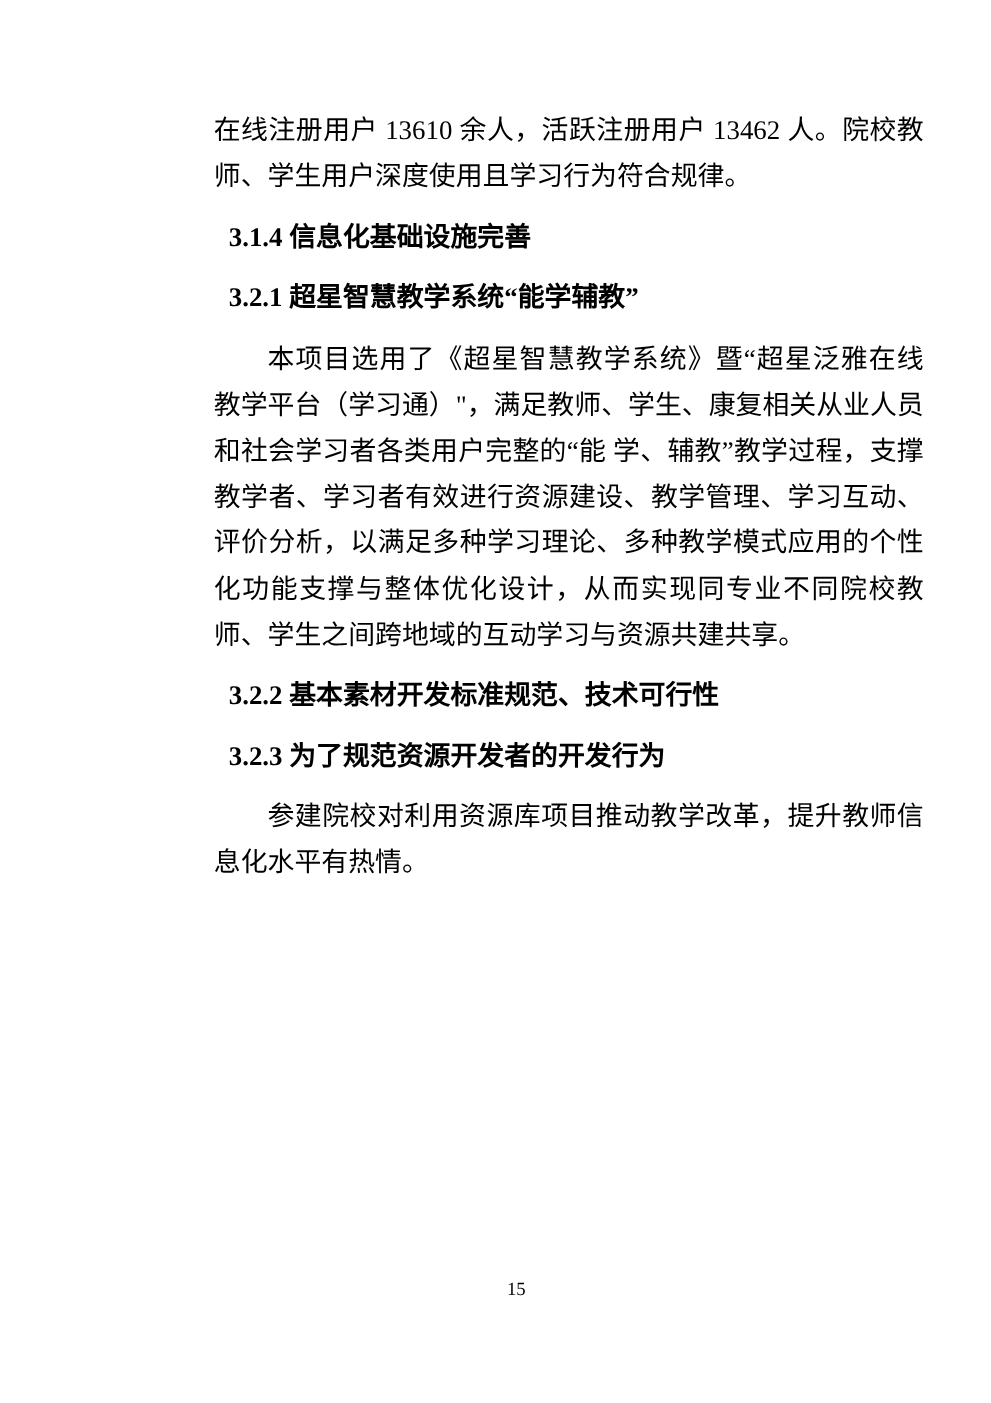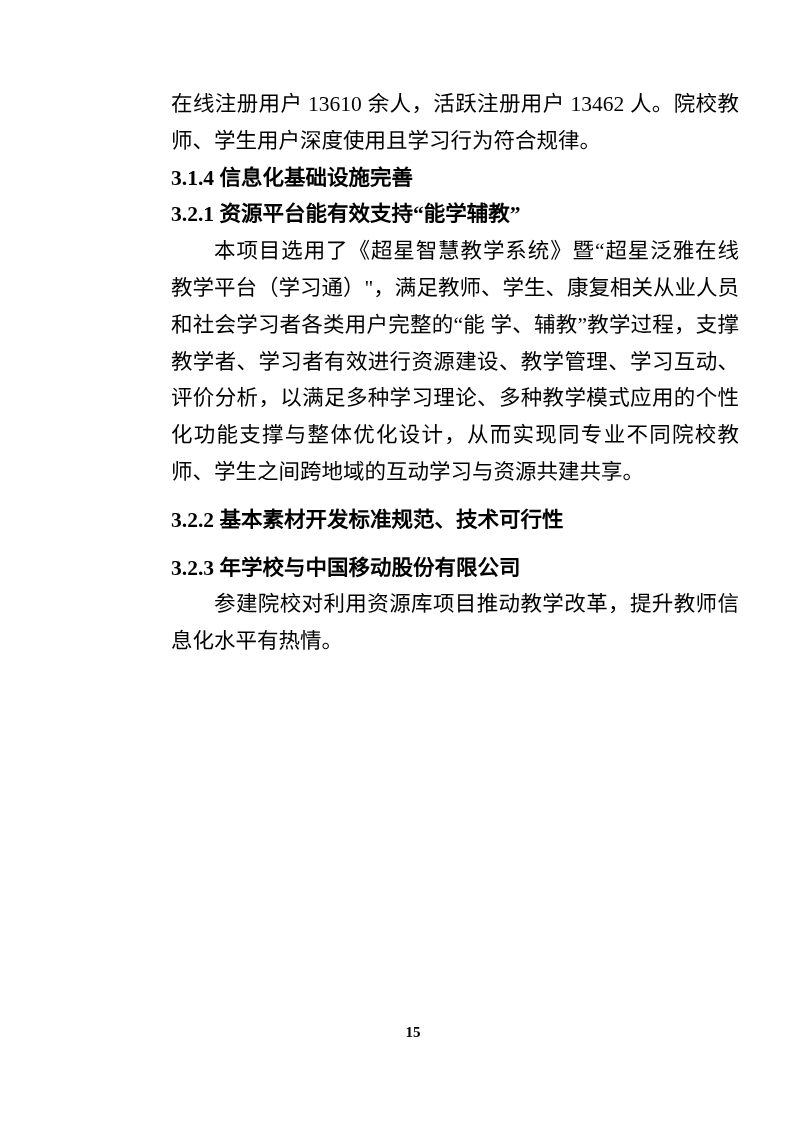--- a/index.html
+++ b/index.html
@@ -28,62 +28,62 @@
   }
   .para {
     margin: 0;
     text-indent: 2em;
     word-break: break-all;
   }
   .para.no-indent {
     text-indent: 0;
   }
   .heading {
-    margin: 0;
+    margin: 12px;
     font-size: 21.5px;
     line-height: 36.8px;
     font-weight: bold;
     text-align: left;
     font-family: "Liberation Serif", "DejaVu Serif", serif;
   }
   .space-before {
     margin-top: 11px;
   }
   .page-number {
     position: absolute;
     left: 0;
     right: 0;
     top: 1021px;
     height: 22px;
     text-align: center;
-    font-weight: bold;
+    font-weight: normal;
     font-size: 15px;
     line-height: 22px;
     font-family: "Liberation Serif", "DejaVu Serif", serif;
   }
 </style>
 </head>
 <body>
 
 <div class="page">
   <div class="content">
 
     <p class="para no-indent">在线注册用户 13610 余人，活跃注册用户 13462 人。院校教师、学生用户深度使用且学习行为符合规律。</p>
 
     <h3 class="heading">3.1.4 信息化基础设施完善</h3>
 
 
 
-    <h3 class="heading">3.2.1 资源平台能有效支持“能学辅教”</h3>
+    <h3 class="heading">3.2.1 超星智慧教学系统“能学辅教”</h3>
 
     <p class="para">本项目选用了《超星智慧教学系统》暨“超星泛雅在线教学平台（学习通）"，满足教师、学生、康复相关从业人员和社会学习者各类用户完整的“能 学、辅教”教学过程，支撑教学者、学习者有效进行资源建设、教学管理、学习互动、评价分析，以满足多种学习理论、多种教学模式应用的个性化功能支撑与整体优化设计，从而实现同专业不同院校教师、学生之间跨地域的互动学习与资源共建共享。</p>
 
     <h3 class="heading space-before">3.2.2 基本素材开发标准规范、技术可行性</h3>
 
 
-    <h3 class="heading space-before">3.2.3 年学校与中国移动股份有限公司</h3>
+    <h3 class="heading space-before">3.2.3 为了规范资源开发者的开发行为</h3>
 
     <p class="para">参建院校对利用资源库项目推动教学改革，提升教师信息化水平有热情。</p>
 
   </div>
 
   <div class="page-number">15</div>
 </div>
 
 </body></html>

